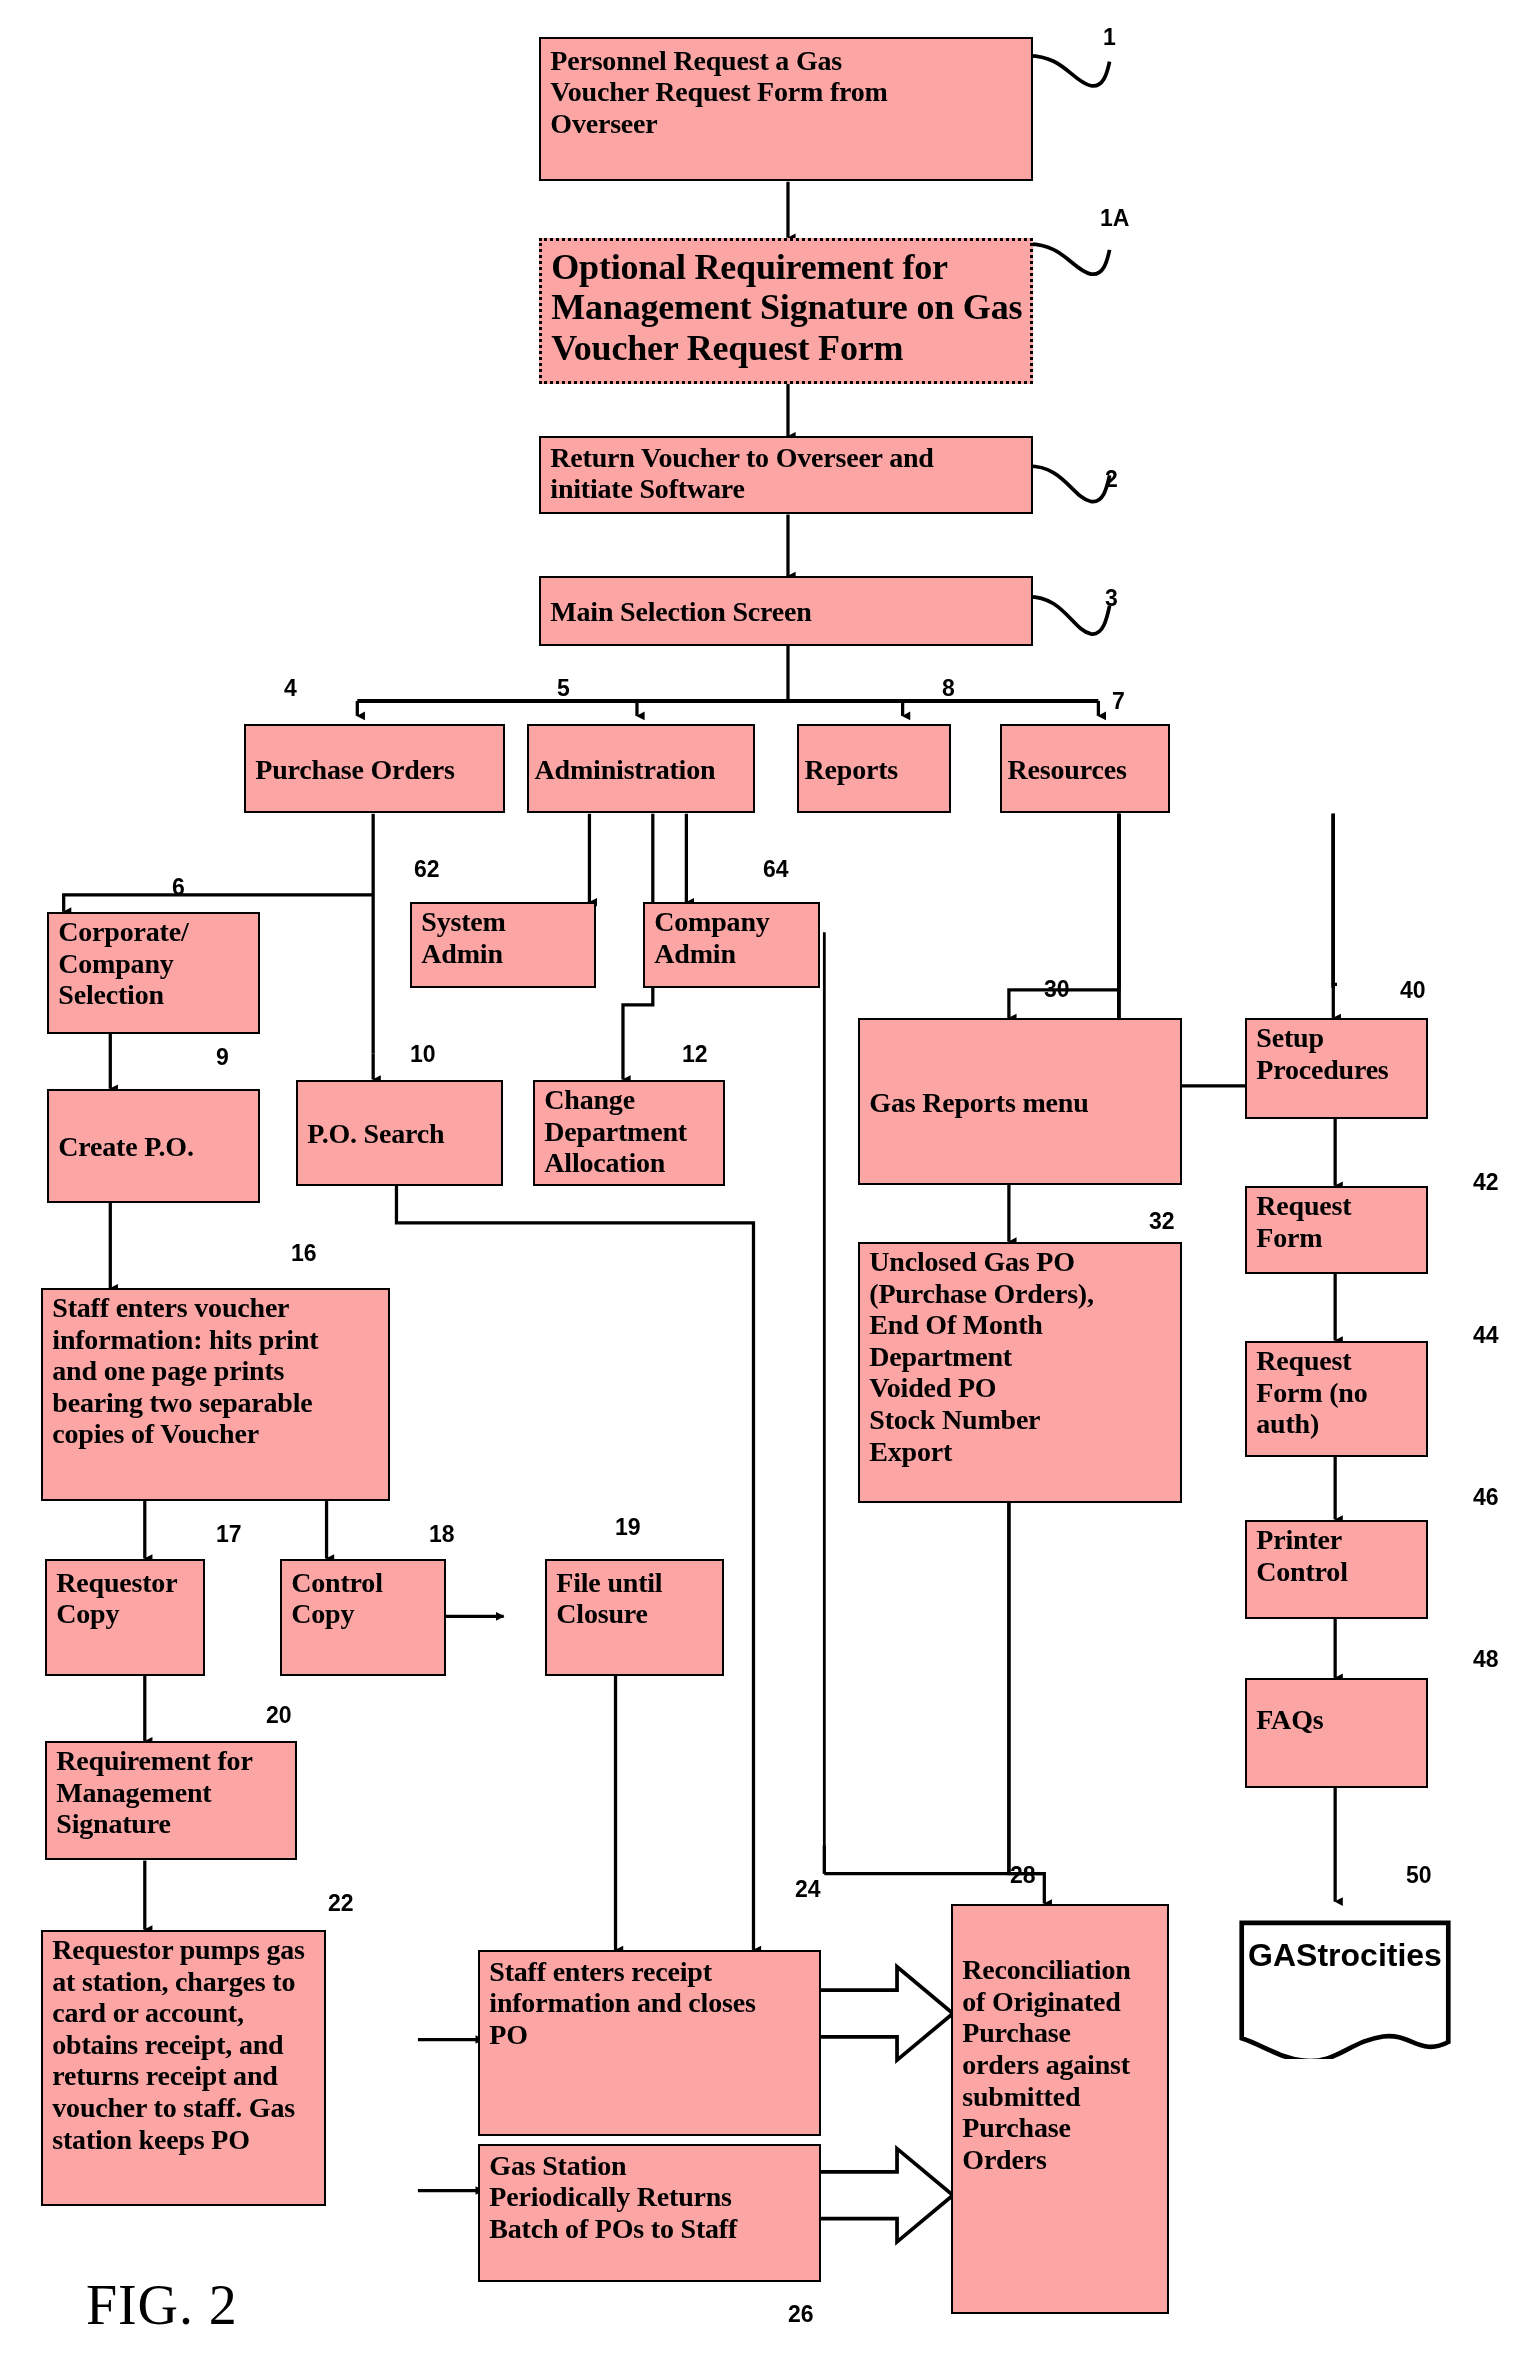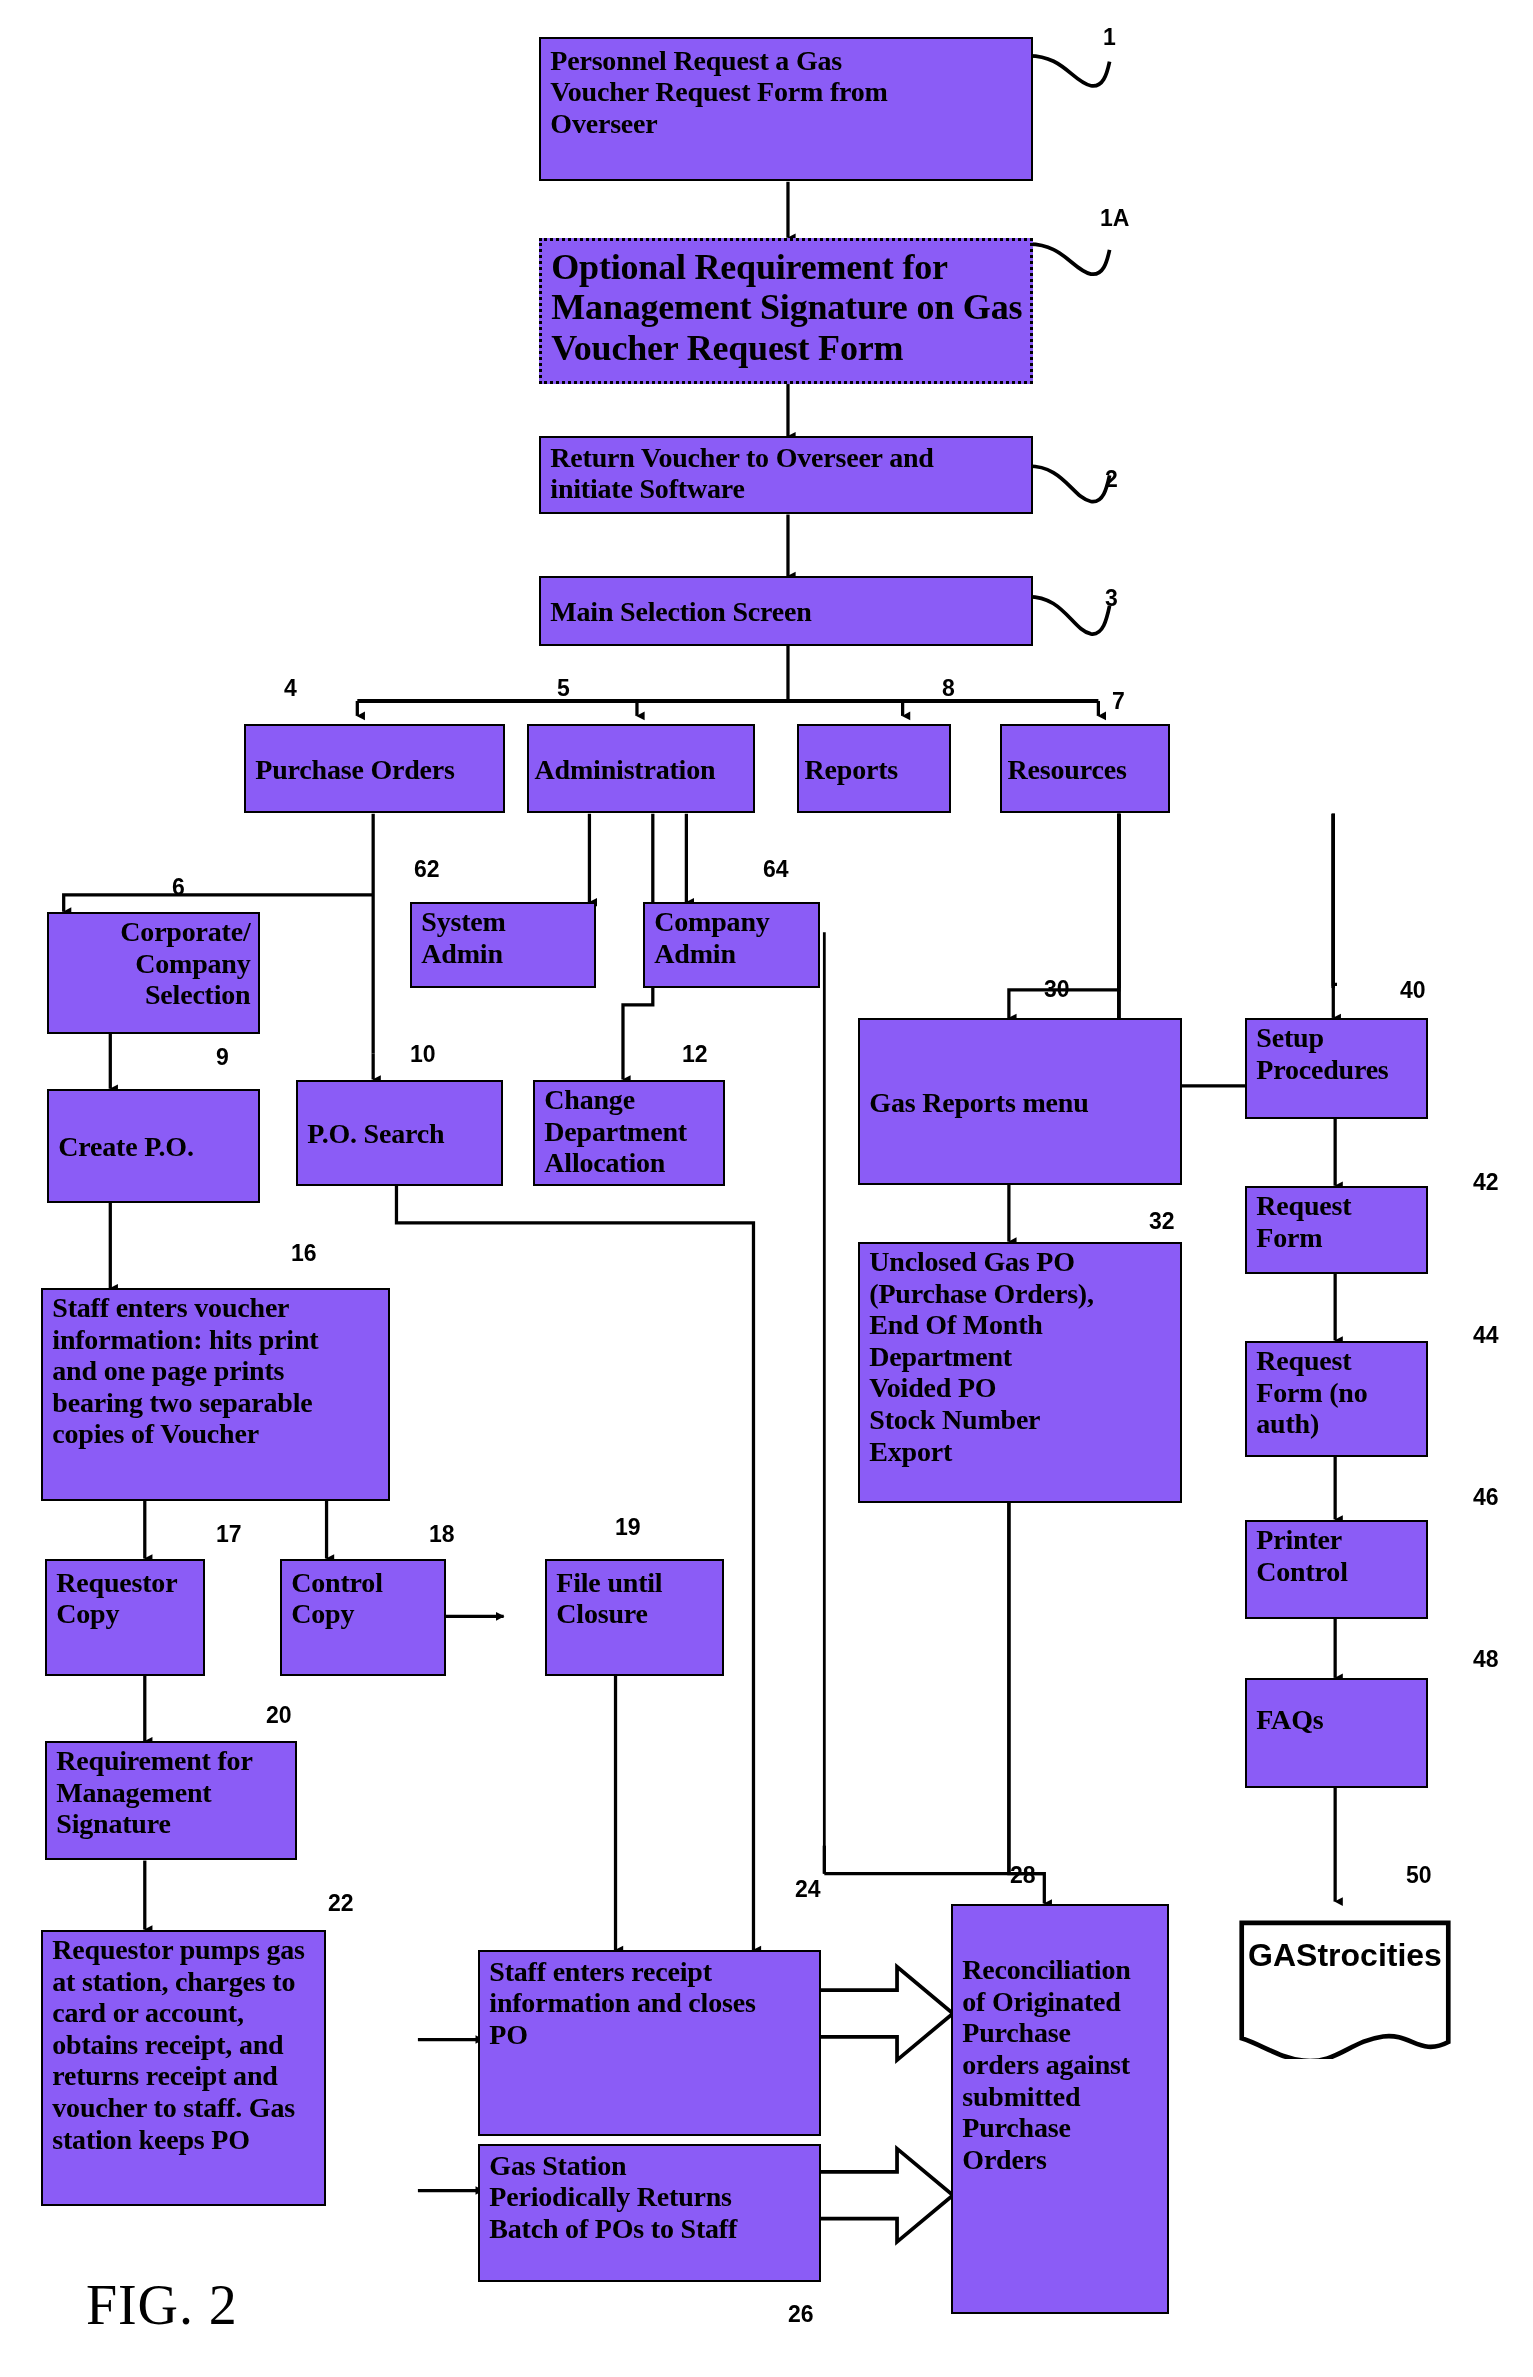--- a/index.html
+++ b/index.html
@@ -14,21 +14,21 @@
     height: 2377px;
     background: #ffffff;
     font-family: "Liberation Serif", "DejaVu Serif", serif;
     color: #000000;
     overflow: hidden;
   }
   .node {
     position: absolute;
     box-sizing: border-box;
     border: 2.8px solid #000;
-    background: #8b5cf6;
+    background: #fca5a5;
     font-family: "Liberation Serif", "DejaVu Serif", serif;
     font-weight: bold;
     color: #000;
     line-height: 1.13;
     padding: 5.6px 7.5px 3.7px 9.3px;
     white-space: pre-line;
     letter-spacing: -0.2px;
   }
   .node.dashed {
     border-style: dotted;
@@ -225,21 +225,21 @@
   <div class="ref" style="left:1112px; top:690px;">7</div>
 
   <div class="node" style="left:410px; top:902px; width:186px; height:86px; font-size:28px; padding-top:1.9px;">System
 Admin</div>
   <div class="ref" style="left:414px; top:858px;">62</div>
 
   <div class="node" style="left:643px; top:902px; width:177px; height:86px; font-size:28px; padding-top:1.9px;">Company
 Admin</div>
   <div class="ref" style="left:763px; top:858px;">64</div>
 
-  <div class="node" style="left:47px; top:912px; width:213px; height:122px; font-size:28px; padding-top:1.9px;text-align:right;">Corporate/
+  <div class="node" style="left:47px; top:912px; width:213px; height:122px; font-size:28px; padding-top:1.9px;">Corporate/
 Company
 Selection</div>
   <div class="ref" style="left:172px; top:876px;">6</div>
 
   <div class="node vcenter" style="left:47px; top:1089px; width:213px; height:114px; font-size:28px;">Create P.O.</div>
   <div class="ref" style="left:216px; top:1046px;">9</div>
 
   <div class="node vcenter" style="left:296px; top:1080px; width:207px; height:106px; font-size:28px;">P.O. Search</div>
   <div class="ref" style="left:410px; top:1043px;">10</div>
 

